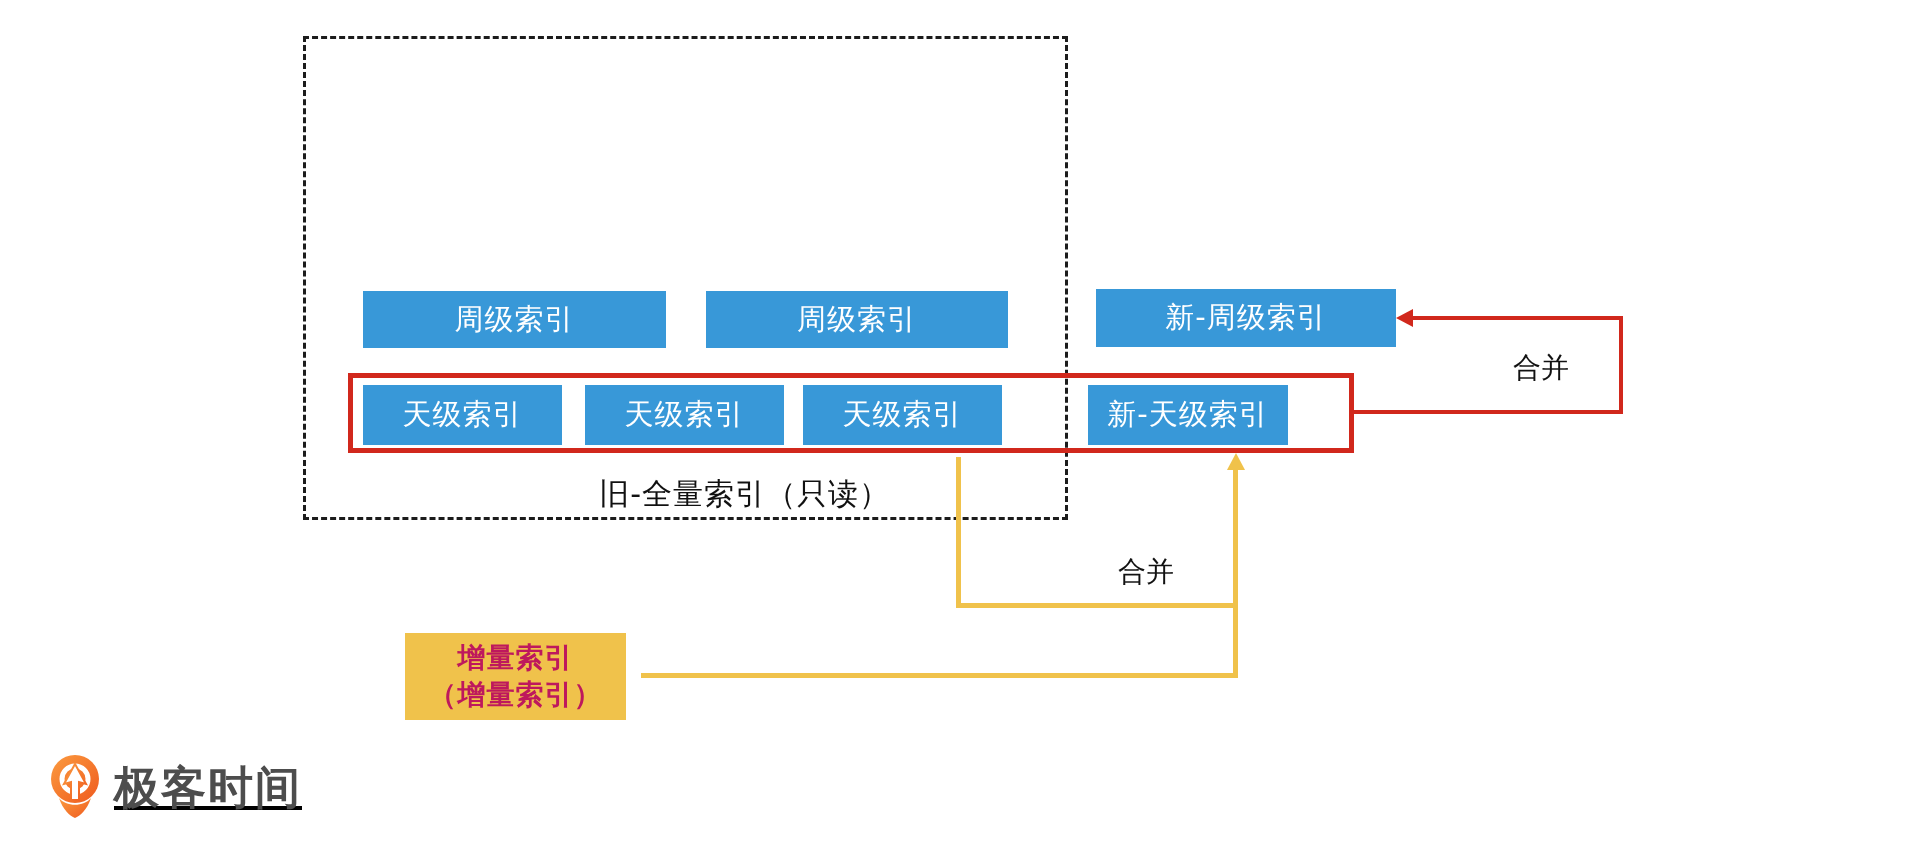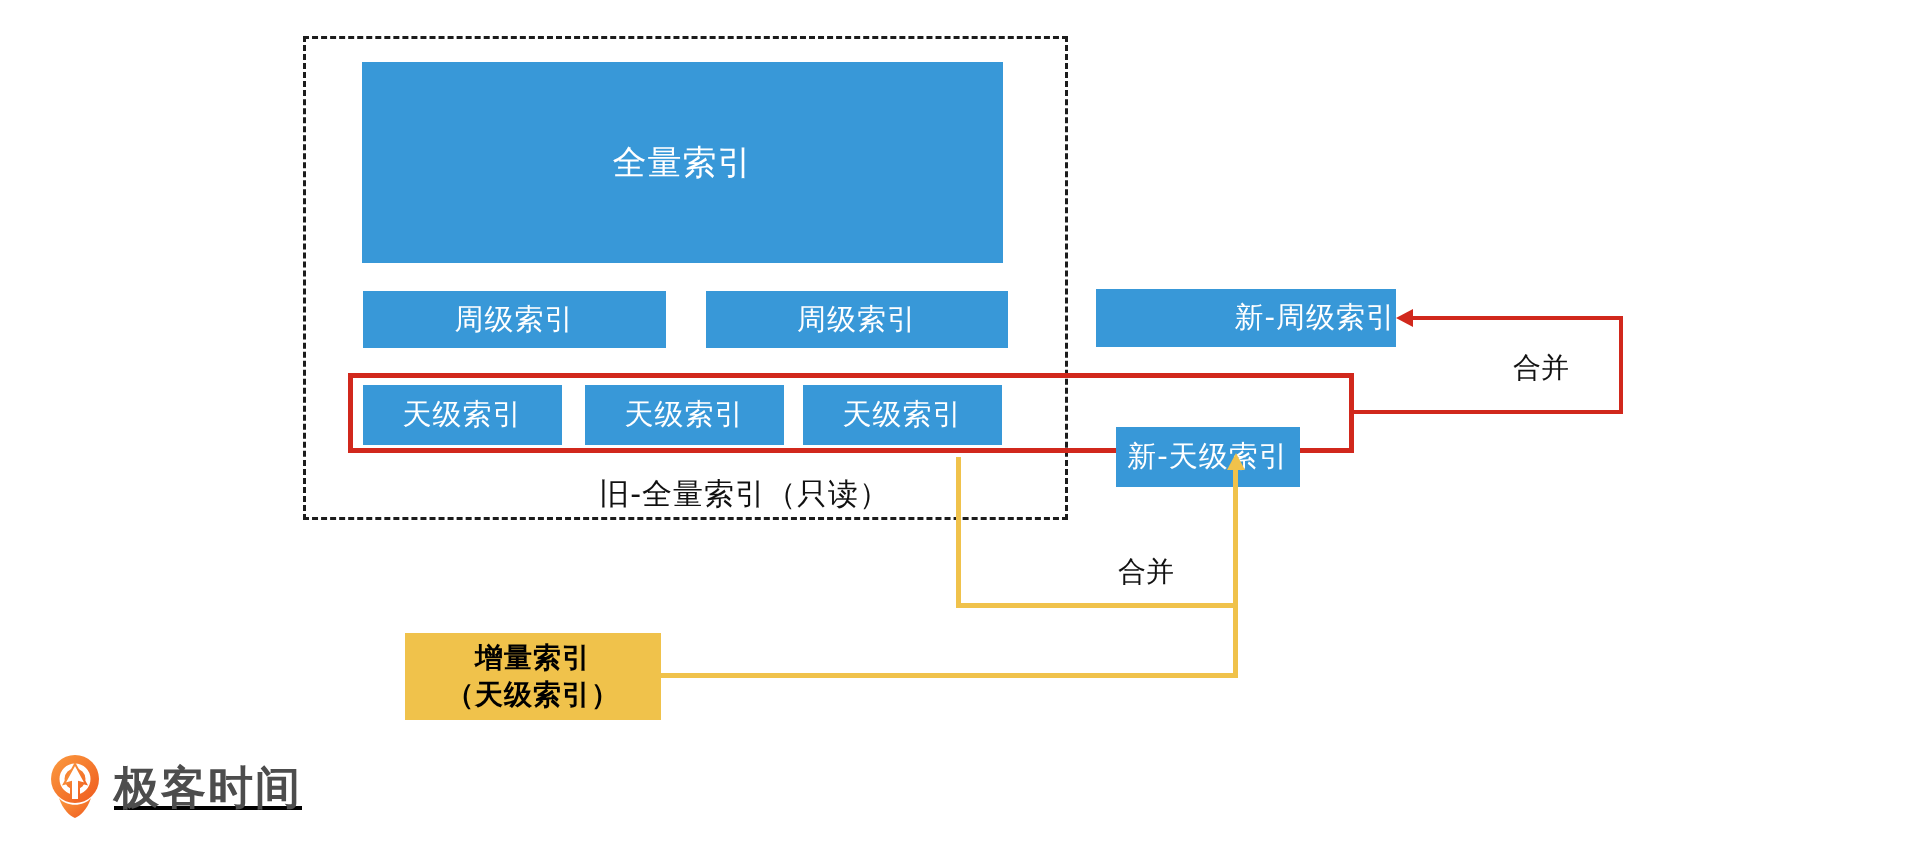--- a/index.html
+++ b/index.html
@@ -24,25 +24,25 @@
   .node {
     background: #3898d8;
     color: #ffffff;
     display: flex; align-items: center; justify-content: center;
     font-size: 29px;
     letter-spacing: 1px;
   }
   .node-full { left: 362px; top: 62px; width: 641px; height: 201px; font-size: 34px; }
   .node-week1 { left: 363px; top: 291px; width: 303px; height: 57px; }
   .node-week2 { left: 706px; top: 291px; width: 302px; height: 57px; }
-  .node-new-week { left: 1096px; top: 289px; width: 300px; height: 58px; justify-content: flex-end; }
+  .node-new-week { left: 1096px; top: 289px; width: 300px; height: 58px; }
   .node-day1 { left: 363px; top: 385px; width: 199px; height: 60px; }
   .node-day2 { left: 585px; top: 385px; width: 199px; height: 60px; }
   .node-day3 { left: 803px; top: 385px; width: 199px; height: 60px; }
-  .node-new-day { left: 1116px; top: 385px; width: 184px; height: 60px; margin-top: 42px; }
+  .node-new-day { left: 1088px; top: 385px; width: 200px; height: 60px; }
 
   
   .red-rect {
     left: 348px; top: 373px; width: 1006px; height: 80px;
     border: 5px solid #d1281c;
     background: transparent;
   }
 
   
   .caption {
@@ -76,23 +76,23 @@
   .yel-seg-b  { left: 641px; top: 673px; width: 597px; height: 5px; }
   .yellow-arrow-up {
     left: 1227px; top: 453px; width: 0; height: 0;
     border-left: 9px solid transparent;
     border-right: 9px solid transparent;
     border-bottom: 17px solid #f0c24b;
   }
 
   
   .inc-box {
-    left: 405px; top: 633px; width: 256px; height: 87px;
+    left: 405px; top: 633px; width: 221px; height: 87px;
     background: #f0c24b;
-    color: #000000;
+    color: #be185d;
     display: flex; flex-direction: column;
     align-items: center; justify-content: center;
     font-size: 28px; font-weight: bold;
     line-height: 1.3;
     letter-spacing: 1px;
   }
 
   
   .brand { left: 50px; top: 754px; display: flex; align-items: center; text-decoration: underline; }
   .brand svg { display: block; }
@@ -105,23 +105,20 @@
     line-height: 1;
   }
 </style>
 </head>
 <body>
 
 <div class="canvas">
 
   <div class="abs dashed-box"></div>
 
-  <div class="abs node node-full">
-    <span>全量索引</span>
-  </div>
   <div class="abs node node-week1">
     <span>周级索引</span>
   </div>
   <div class="abs node node-week2">
     <span>周级索引</span>
   </div>
   <div class="abs node node-new-week">
     <span>新-周级索引</span>
   </div>
 
@@ -150,21 +147,21 @@
 
   <div class="abs yellow-line yel-seg-l1"></div>
   <div class="abs yellow-line yel-seg-l2"></div>
   <div class="abs yellow-line yel-seg-r"></div>
   <div class="abs yellow-line yel-seg-b"></div>
   <div class="abs yellow-arrow-up"></div>
   <div class="abs merge-label merge-yellow-label">合并</div>
 
   <div class="abs inc-box">
     <span>增量索引</span>
-    <span>（天级索引）</span>
+    <span>（增量索引）</span>
   </div>
 
   <div class="abs brand">
     <span>
       <svg width="50" height="66" viewBox="0 0 50 66">
         <defs>
           <linearGradient id="gk" x1="0" y1="0" x2="1" y2="1">
             <stop offset="0" stop-color="#fb9b3f"></stop>
             <stop offset="1" stop-color="#ef5a1e"></stop>
           </linearGradient>

